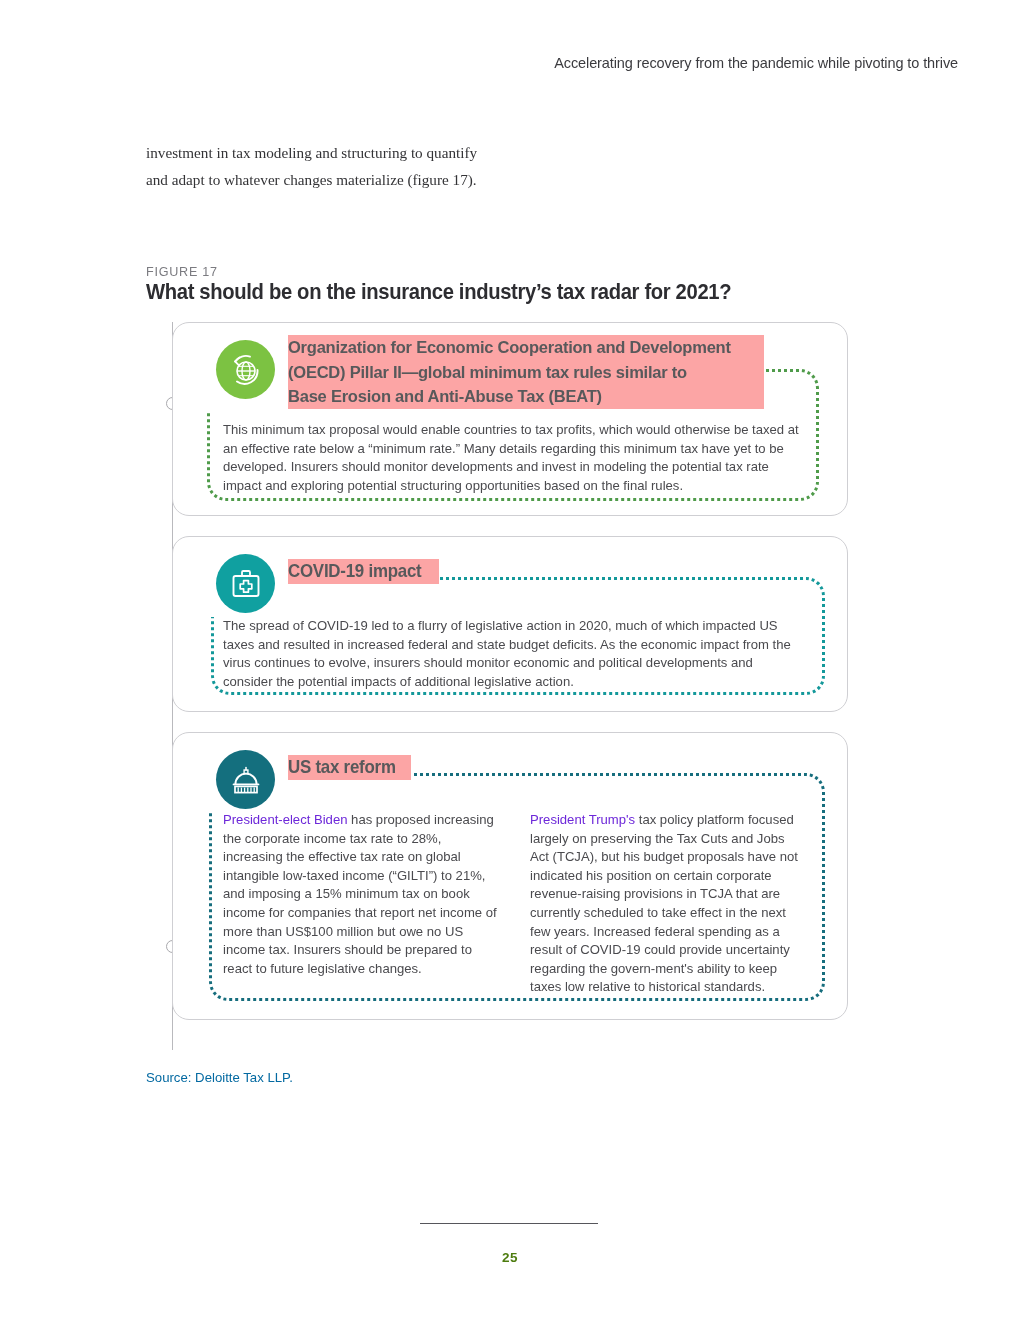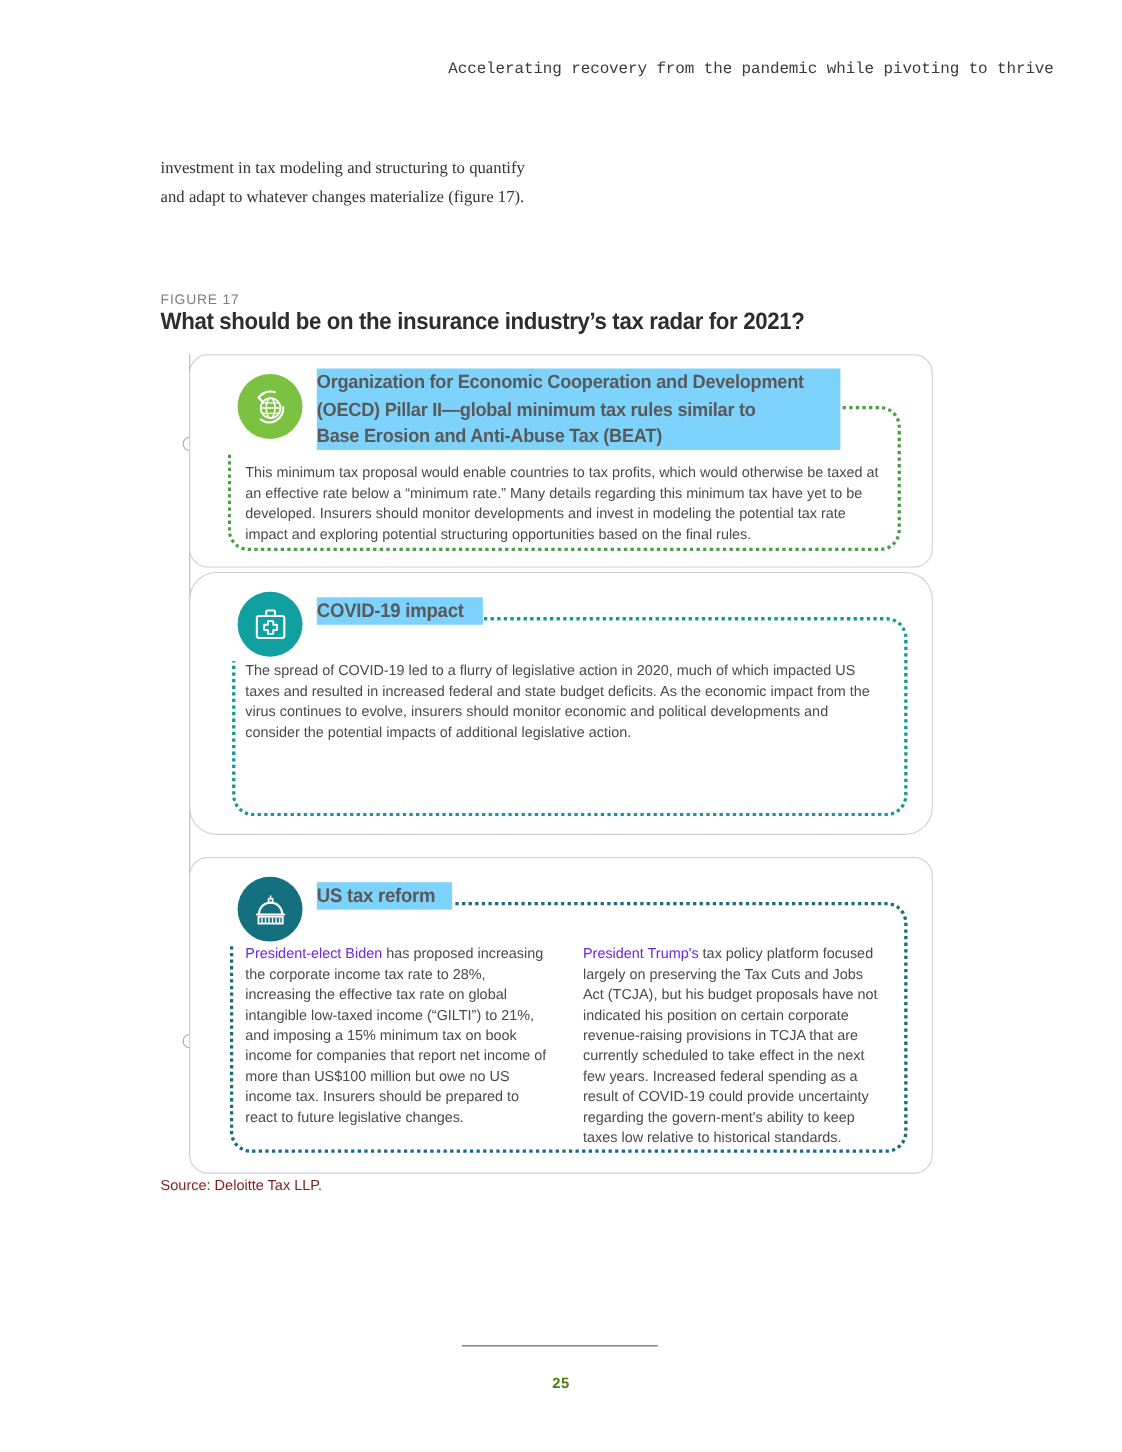--- a/index.html
+++ b/index.html
@@ -13,21 +13,21 @@
     position: relative;
     font-family: "Liberation Sans", sans-serif;
     overflow: hidden;
   }
 
   
   .running-head {
     position: absolute;
     top: 55px;
     right: 62px;
-    font-family: Liberation Mono, monospace;
+    font-family: Liberation Sans, sans-serif;
     font-size: 14.5px;
     color: #3b3b3f;
     letter-spacing: -0.1px;
   }
 
   
   .intro {
     position: absolute;
     top: 139px;
     left: 146px;
@@ -93,21 +93,21 @@
     width: 676px;
   }
   .card {
     position: relative;
     border: 1px solid #cfcfd3;
     border-radius: 17px;
     background: #ffffff;
     box-sizing: border-box;
   }
   .card.c1 { height: 194px; margin-bottom: 0; }
-  .card.c2 { height: 239px; margin-top: 4px; border-radius: 25px; }
+  .card.c2 { height: 176px; margin-top: 20px; }
   .card.c3 { height: 288px; margin-top: 20px; }
 
   
   .dotted {
     position: absolute;
     box-sizing: border-box;
     border-radius: 19px;
     border-style: dotted;
     border-width: 3.5px;
     background: transparent;
@@ -149,21 +149,21 @@
   .badge.teal    { background: #10a0a0; }
   .badge.dkteal  { background: #146f7e; }
   .badge svg { display: block; }
 
   
   .card-head {
     position: absolute;
     left: 115px;
     top: 12px;
     z-index: 4;
-    background: #7dd3fc;
+    background: #fca5a5;
     padding-right: 10px;
   }
   .card-head .ht {
     font-size: 17.4px;
     font-weight: bold;
     color: #58595b;
     line-height: 24.5px;
     letter-spacing: -0.25px;
     transform: scaleX(0.95);
     transform-origin: left top;
@@ -195,21 +195,21 @@
   .two-col .col { width: 276px; }
   .two-col .col.right { width: 274px; }
   .two-col b { color: #6d28d9; font-weight: normal; }
 
   
   .source {
     position: absolute;
     top: 1070px;
     left: 146px;
     font-size: 13.2px;
-    color: #7f1d1d;
+    color: #0369a1;
   }
 
   
   .foot-rule {
     position: absolute;
     top: 1223px;
     left: 420px;
     width: 178px;
     height: 1px;
     background: #56565b;

